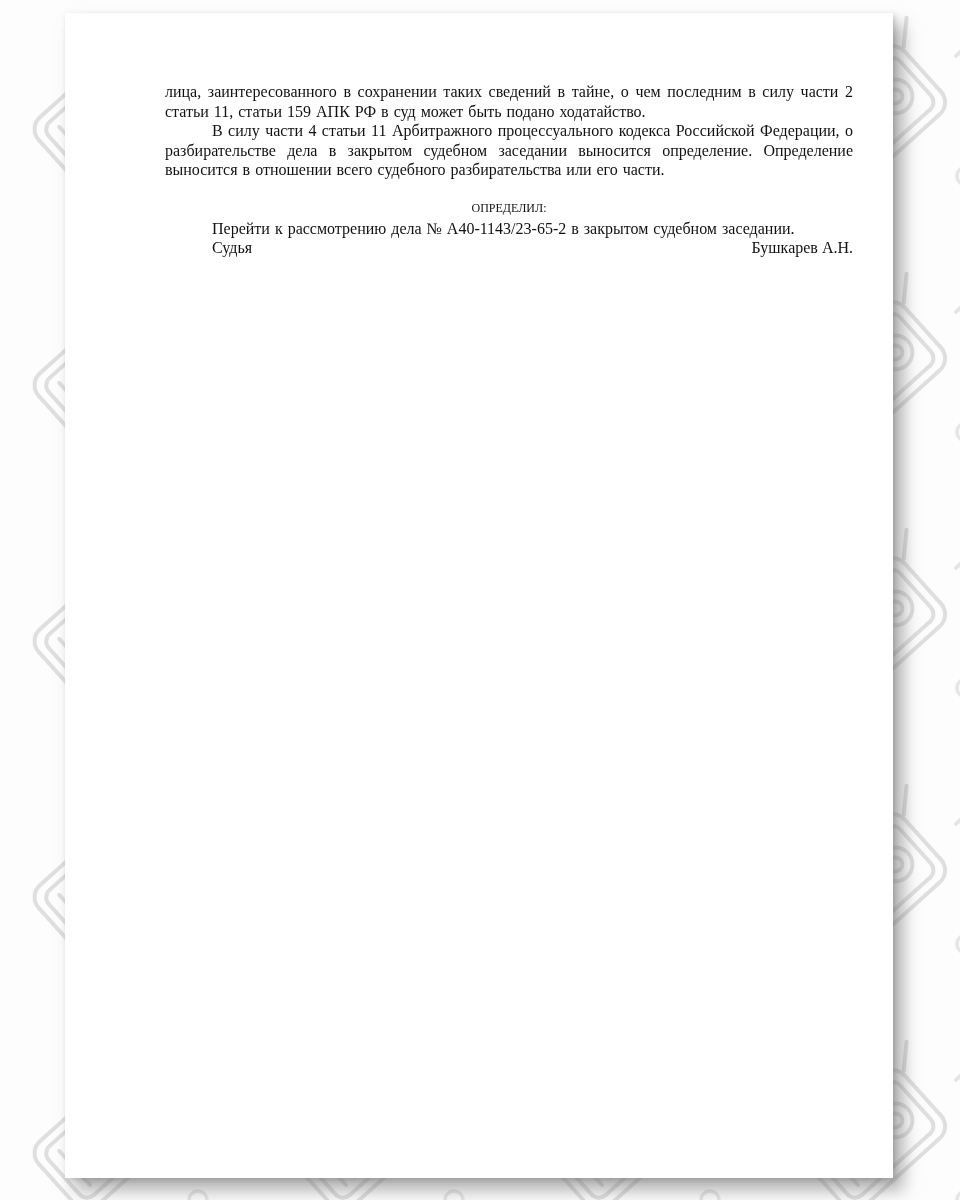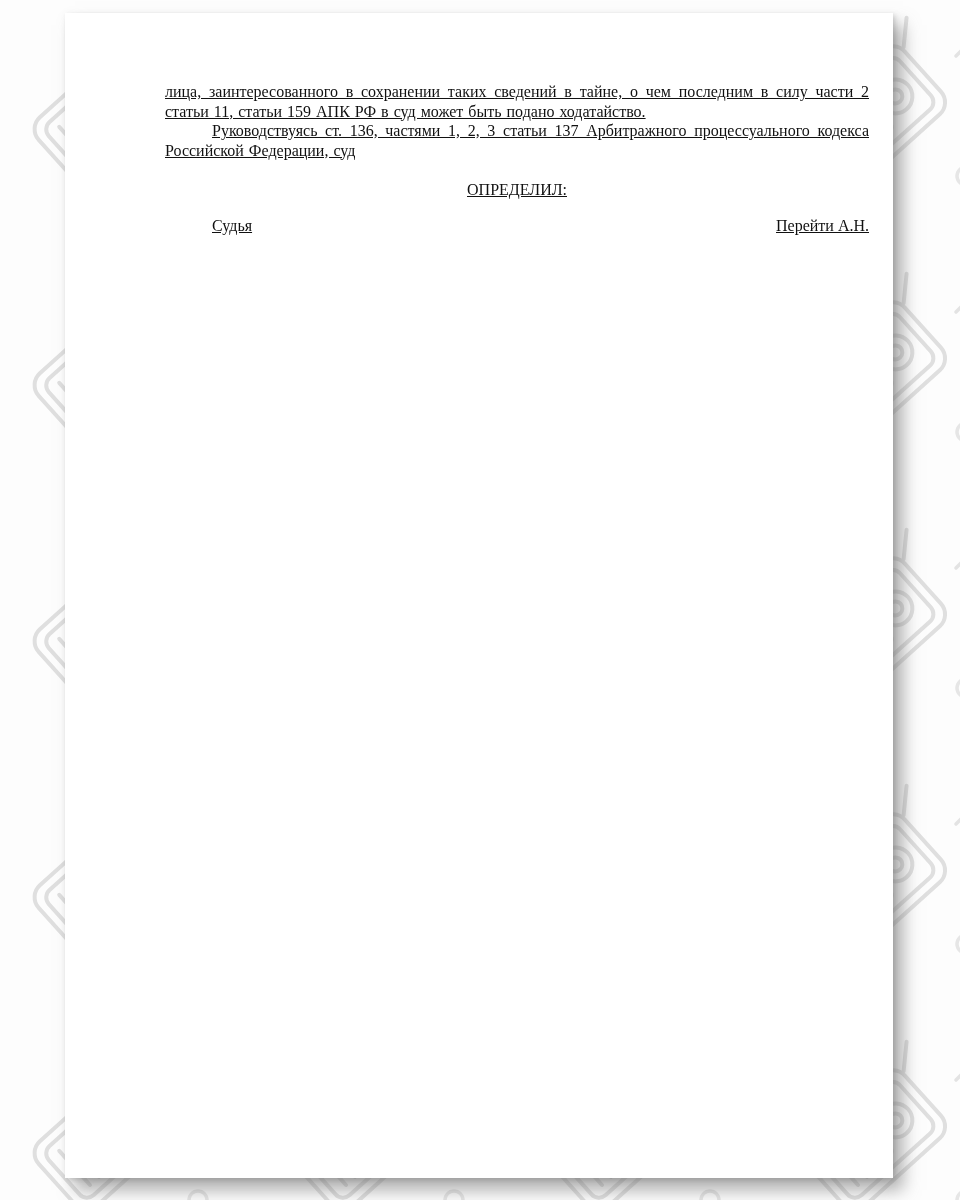--- a/index.html
+++ b/index.html
@@ -27,44 +27,42 @@
     top: 13px;
     width: 828px;
     height: 1165px;
     background: #ffffff;
     z-index: 1;
     box-shadow: 10px 12px 16px rgba(110, 110, 110, 0.55),
                 2px 2px 5px rgba(130, 130, 130, 0.35);
     box-sizing: border-box;
   }
   .doc {
-    padding: 69px 24px 0 100px;
+    padding: 69px 40px 0 100px;
     font-size: 16px;
     line-height: 19.5px;
     color: #111111;
-    text-decoration: underline;
   }
   .para {
     margin: 0;
     text-align: justify;
     text-indent: 47px;
     word-spacing: 1px;
   }
   .para.no-indent {
     text-indent: 0;
   }
   .resolution-heading {
     margin: 19.5px 0 0 0;
-    font-size: 16px;
+    font-size: 12px;
     line-height: 19.5px;
     font-weight: normal;
     text-align: center;
   }
   .signature-row {
-    margin-top: 17px;
     padding-left: 47px;
     display: flex;
     justify-content: space-between;
   }
 </style>
 </head>
 <body>
 
 <svg class="bg-pattern" width="960" height="1200" viewBox="0 0 960 1200" aria-hidden="true">
   <defs>
@@ -97,27 +95,28 @@
     </pattern>
   </defs>
   <rect x="0" y="0" width="960" height="1200" fill="url(#doodleTile)"></rect>
 </svg>
 
 <div class="page">
   <main class="doc">
 
     <p class="para no-indent">лица, заинтересованного в сохранении таких сведений в тайне, о чем последним в силу части 2 статьи 11, статьи 159 АПК РФ в суд может быть подано ходатайство.</p>
 
+    <p class="para">В силу части 4 статьи 11 Арбитражного процессуального кодекса Российской Федерации, о разбирательстве дела в закрытом судебном заседании выносится определение. Определение выносится в отношении всего судебного разбирательства или его части.</p>
 
 
-    <p class="para">Руководствуясь ст. 136, частями 1, 2, 3 статьи 137 Арбитражного процессуального кодекса Российской Федерации, суд</p>
 
     <h2 class="resolution-heading">ОПРЕДЕЛИЛ:</h2>
 
 
+    <p class="para">Перейти к рассмотрению дела № А40-1143/23-65-2 в закрытом судебном заседании.</p>
 
     <div class="signature-row">
       <span>Судья</span>
-      <span>Перейти А.Н.</span>
+      <span>Бушкарев А.Н.</span>
     </div>
 
   </main>
 </div>
 
 </body></html>

